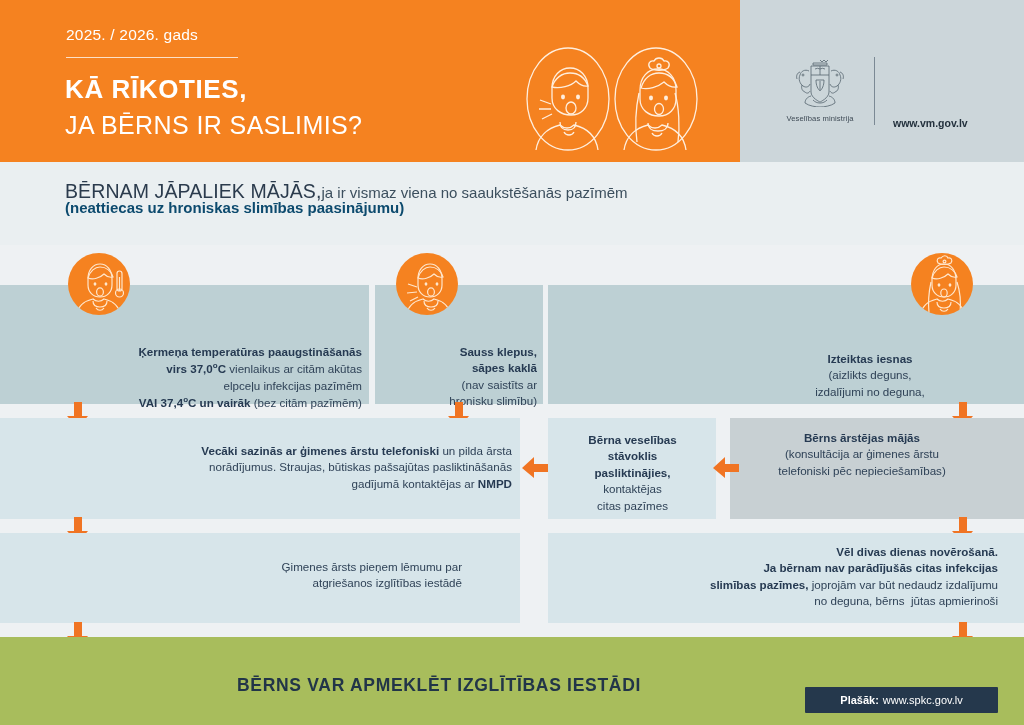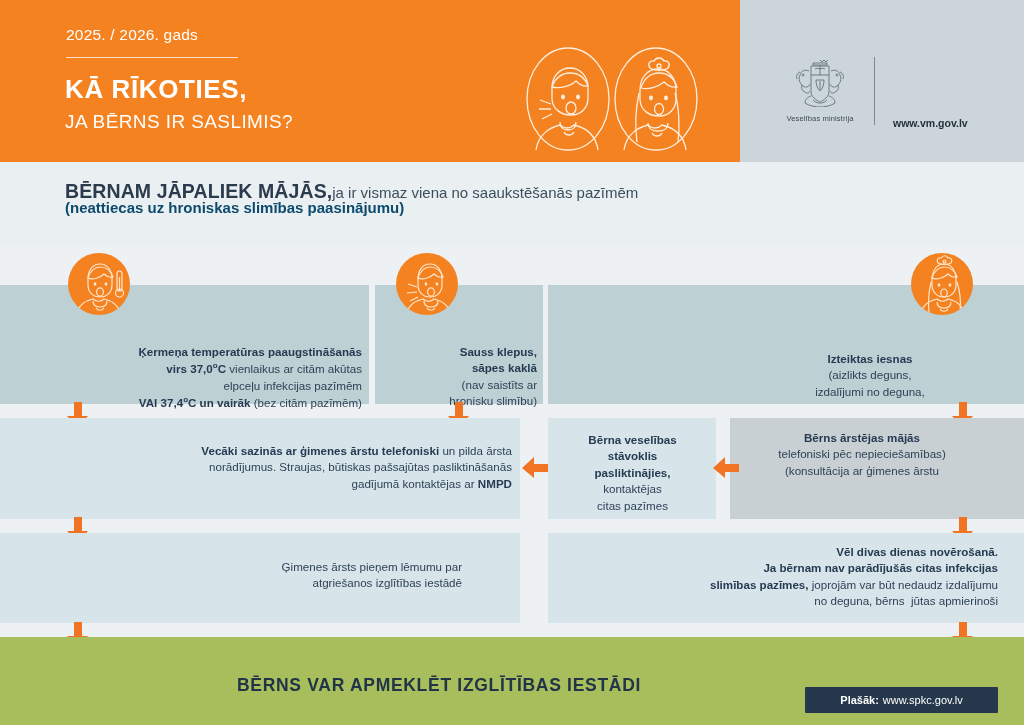--- a/index.html
+++ b/index.html
@@ -27,36 +27,36 @@
   .year-rule {
     position: absolute; left: 66px; top: 57px; width: 172px; height: 1px;
     background: rgba(255,255,255,.75);
   }
   .title1 {
     position: absolute; left: 65px; top: 74px;
     color: #ffffff; font-size: 26px; font-weight: bold; letter-spacing: .6px;
   }
   .title2 {
     position: absolute; left: 65px; top: 111px;
-    color: #ffffff; font-size: 19px; font-weight: 400; letter-spacing: .4px;
+    color: #ffffff; font-size: 25px; font-weight: 400; letter-spacing: .4px;
   }
   .kids { position: absolute; left: 522px; top: 44px; width: 180px; height: 110px; }
 
   
   .coa-wrap { position: absolute; left: 770px; top: 55px; width: 100px; text-align: center; }
   .coa-caption { margin-top: 3px; color: #3e4a55; font-size: 7.6px; letter-spacing: .1px; }
   .vsep { position: absolute; left: 874px; top: 57px; width: 1px; height: 68px; background: #7b8994; }
   .vm-url { position: absolute; left: 893px; top: 117px; color: #23313d; font-size: 10.5px; font-weight: bold; }
 
   
   .subtitle-band {
     position: absolute; left: 0; top: 162px; width: 1024px; height: 83px; background: #eaeff1;
   }
   .subtitle-l1 { position: absolute; left: 65px; top: 180px; white-space: nowrap; }
-  .subtitle-l1 .b { color: #2b3b4d; font-size: 19.5px; font-weight: bold; letter-spacing: .1px; }
+  .subtitle-l1 .b { color: #2b3b4d; font-size: 19.5px; font-weight: normal; letter-spacing: .1px; }
   .subtitle-l1 .n { color: #3c4f5e; font-size: 15px; font-weight: 400; }
   .subtitle-l2 { position: absolute; left: 65px; top: 199px; color: #0c4a6e; font-size: 15px; font-weight: bold; }
 
   
   .box { position: absolute; }
   .box-teal  { background: #bdd0d4; }
   .box-blue  { background: #d7e5ea; }
   .box-gray  { background: #c8d0d3; }
 
   .box-txt { position: absolute; color: #2f4257; font-size: 11.6px; line-height: 1.42; }
@@ -263,22 +263,22 @@
   <div class="box-txt ta-c" style="left:555px;top:432px;width:155px;">
     <div><b>Bērna veselības</b></div>
     <div><b>stāvoklis</b></div>
     <div><b>pasliktinājies,</b></div>
     <div>kontaktējas</div>
     <div>citas pazīmes</div>
   </div>
 
   <div class="box-txt ta-c" style="left:738px;top:430px;width:248px;">
     <div><b>Bērns ārstējas mājās</b></div>
+    <div>(konsultācija ar ģimenes ārstu</div>
     <div>telefoniski pēc nepieciešamības)</div>
-    <div>(konsultācija ar ģimenes ārstu</div>
   </div>
 
   <div class="arr-l" style="left:522px;top:457px;">
     <svg width="26" height="22" viewBox="0 0 26 22">
         <path d="M26 7v8H12v6L0 11 12 0v7z" fill="#f07423"></path>
       </svg>
   </div>
   <div class="arr-l" style="left:713px;top:457px;">
     <svg width="26" height="22" viewBox="0 0 26 22">
         <path d="M26 7v8H12v6L0 11 12 0v7z" fill="#f07423"></path>

